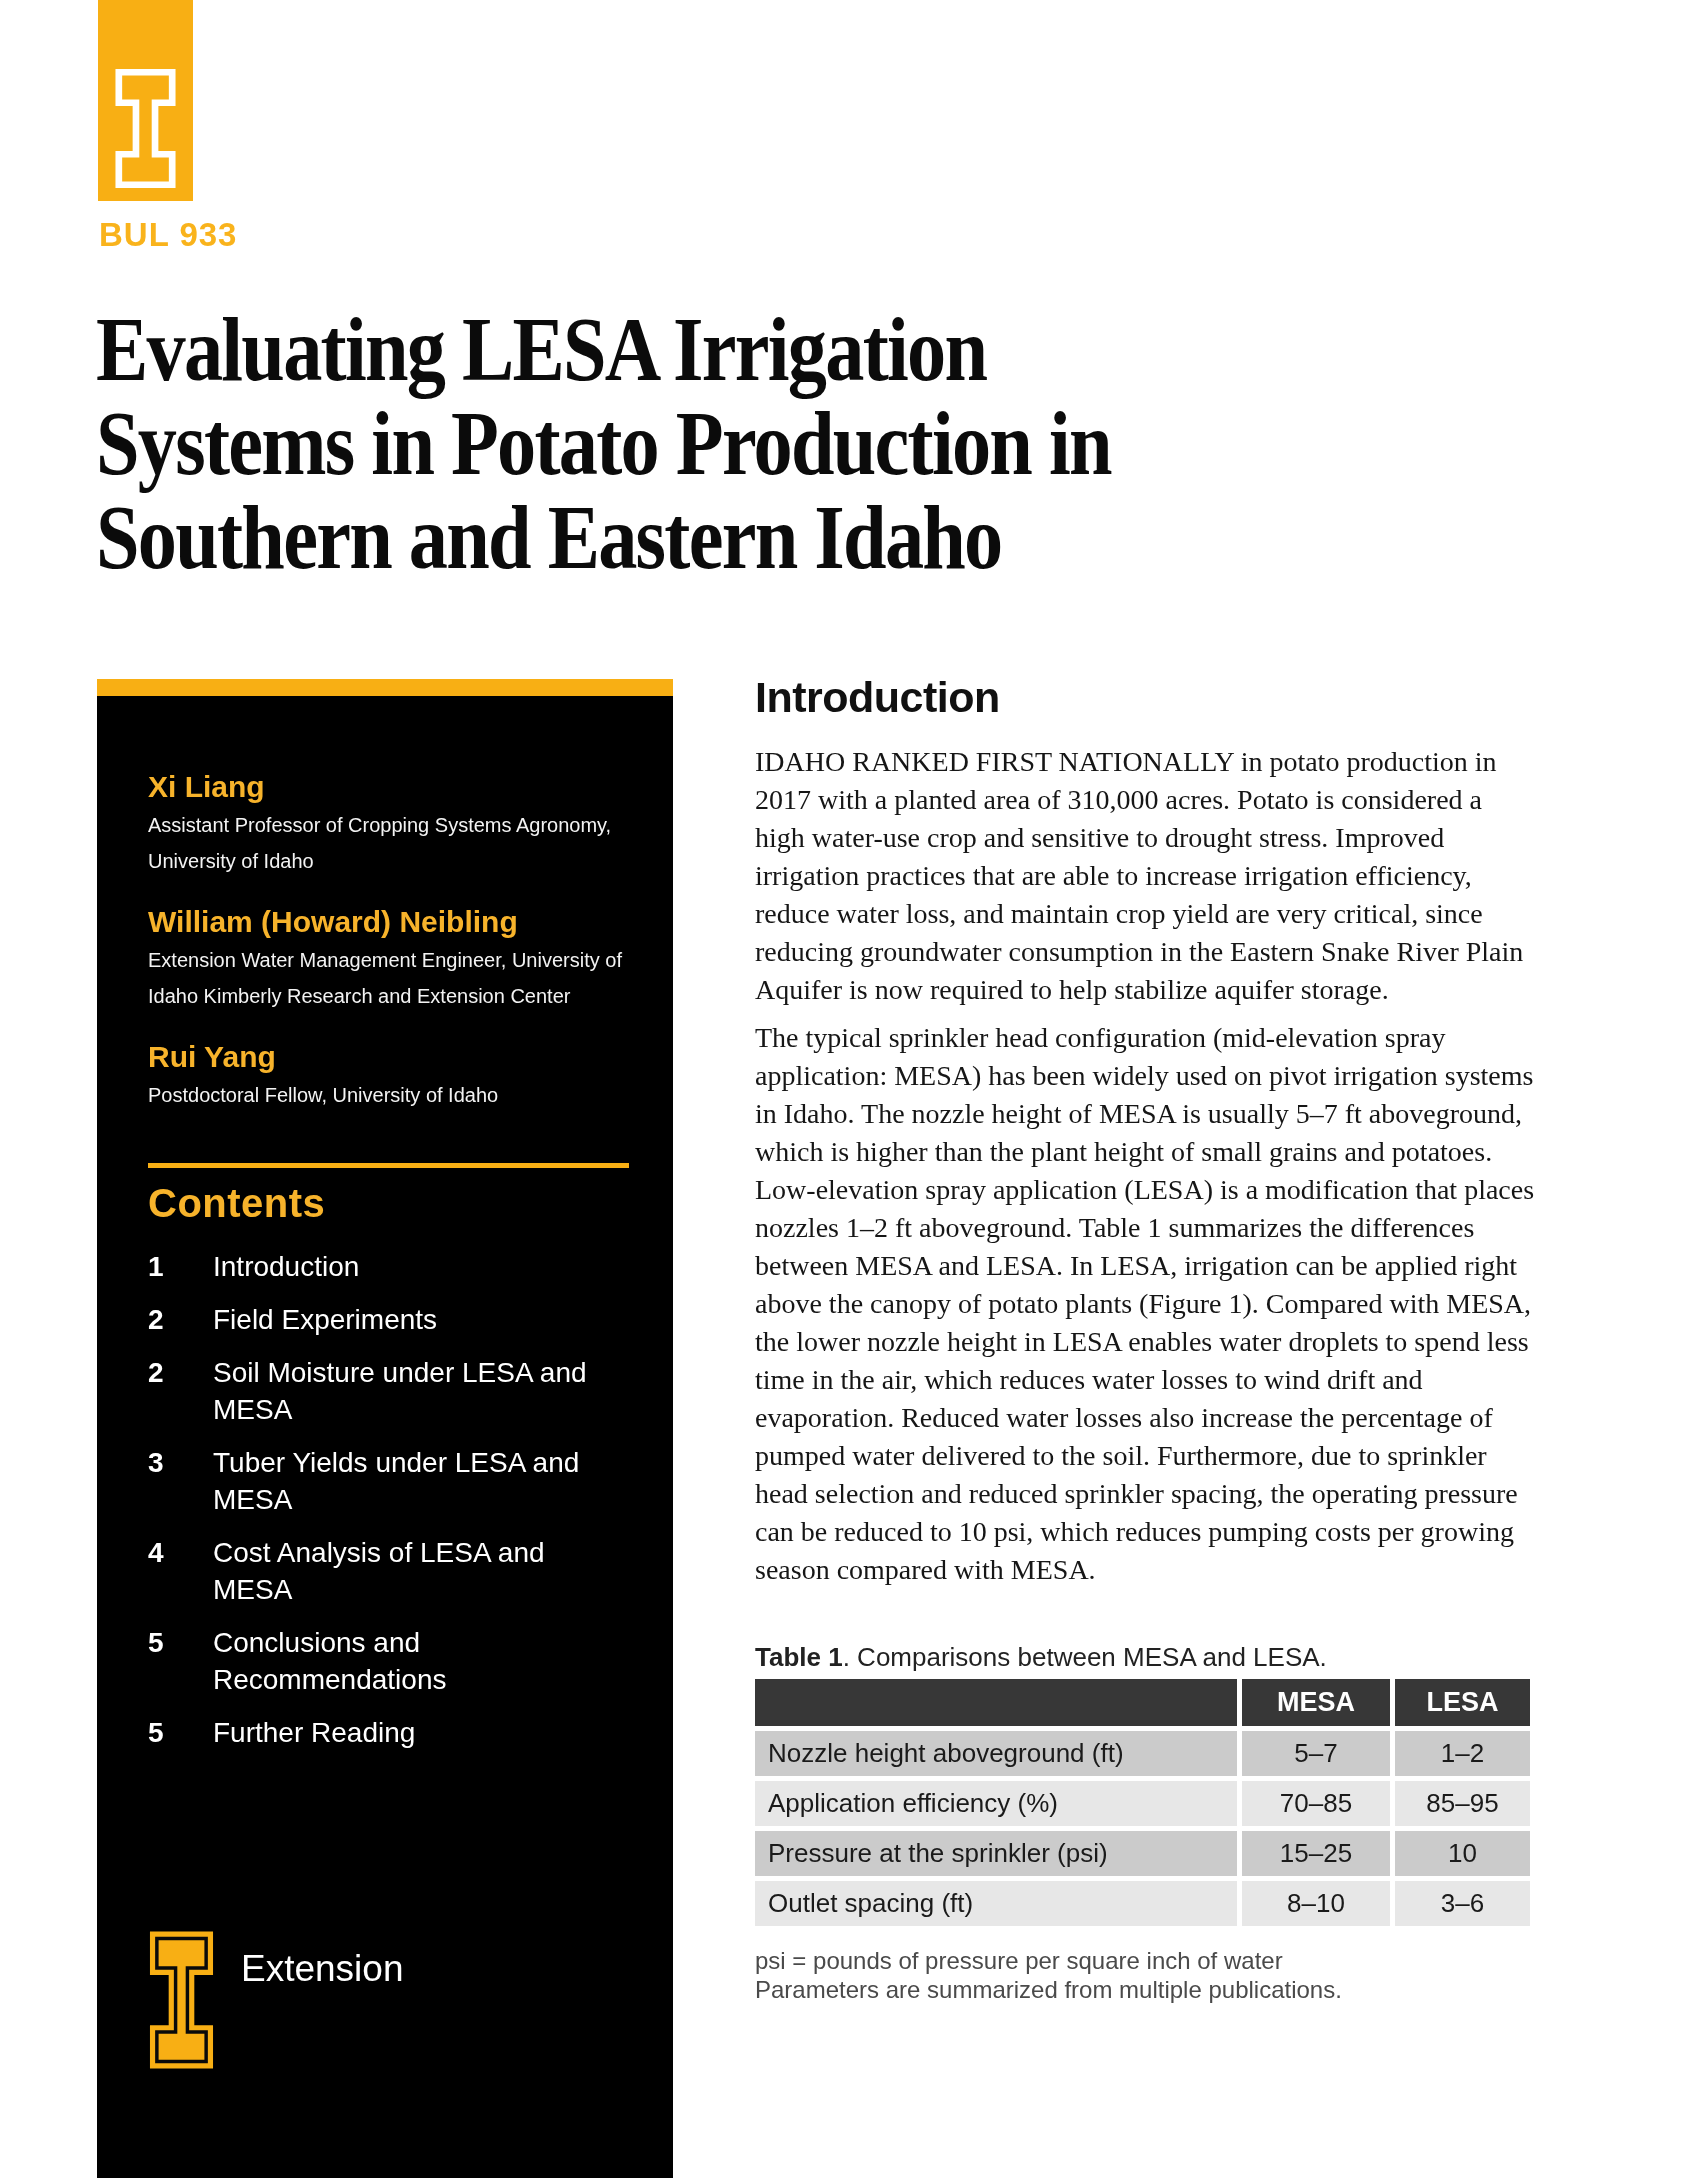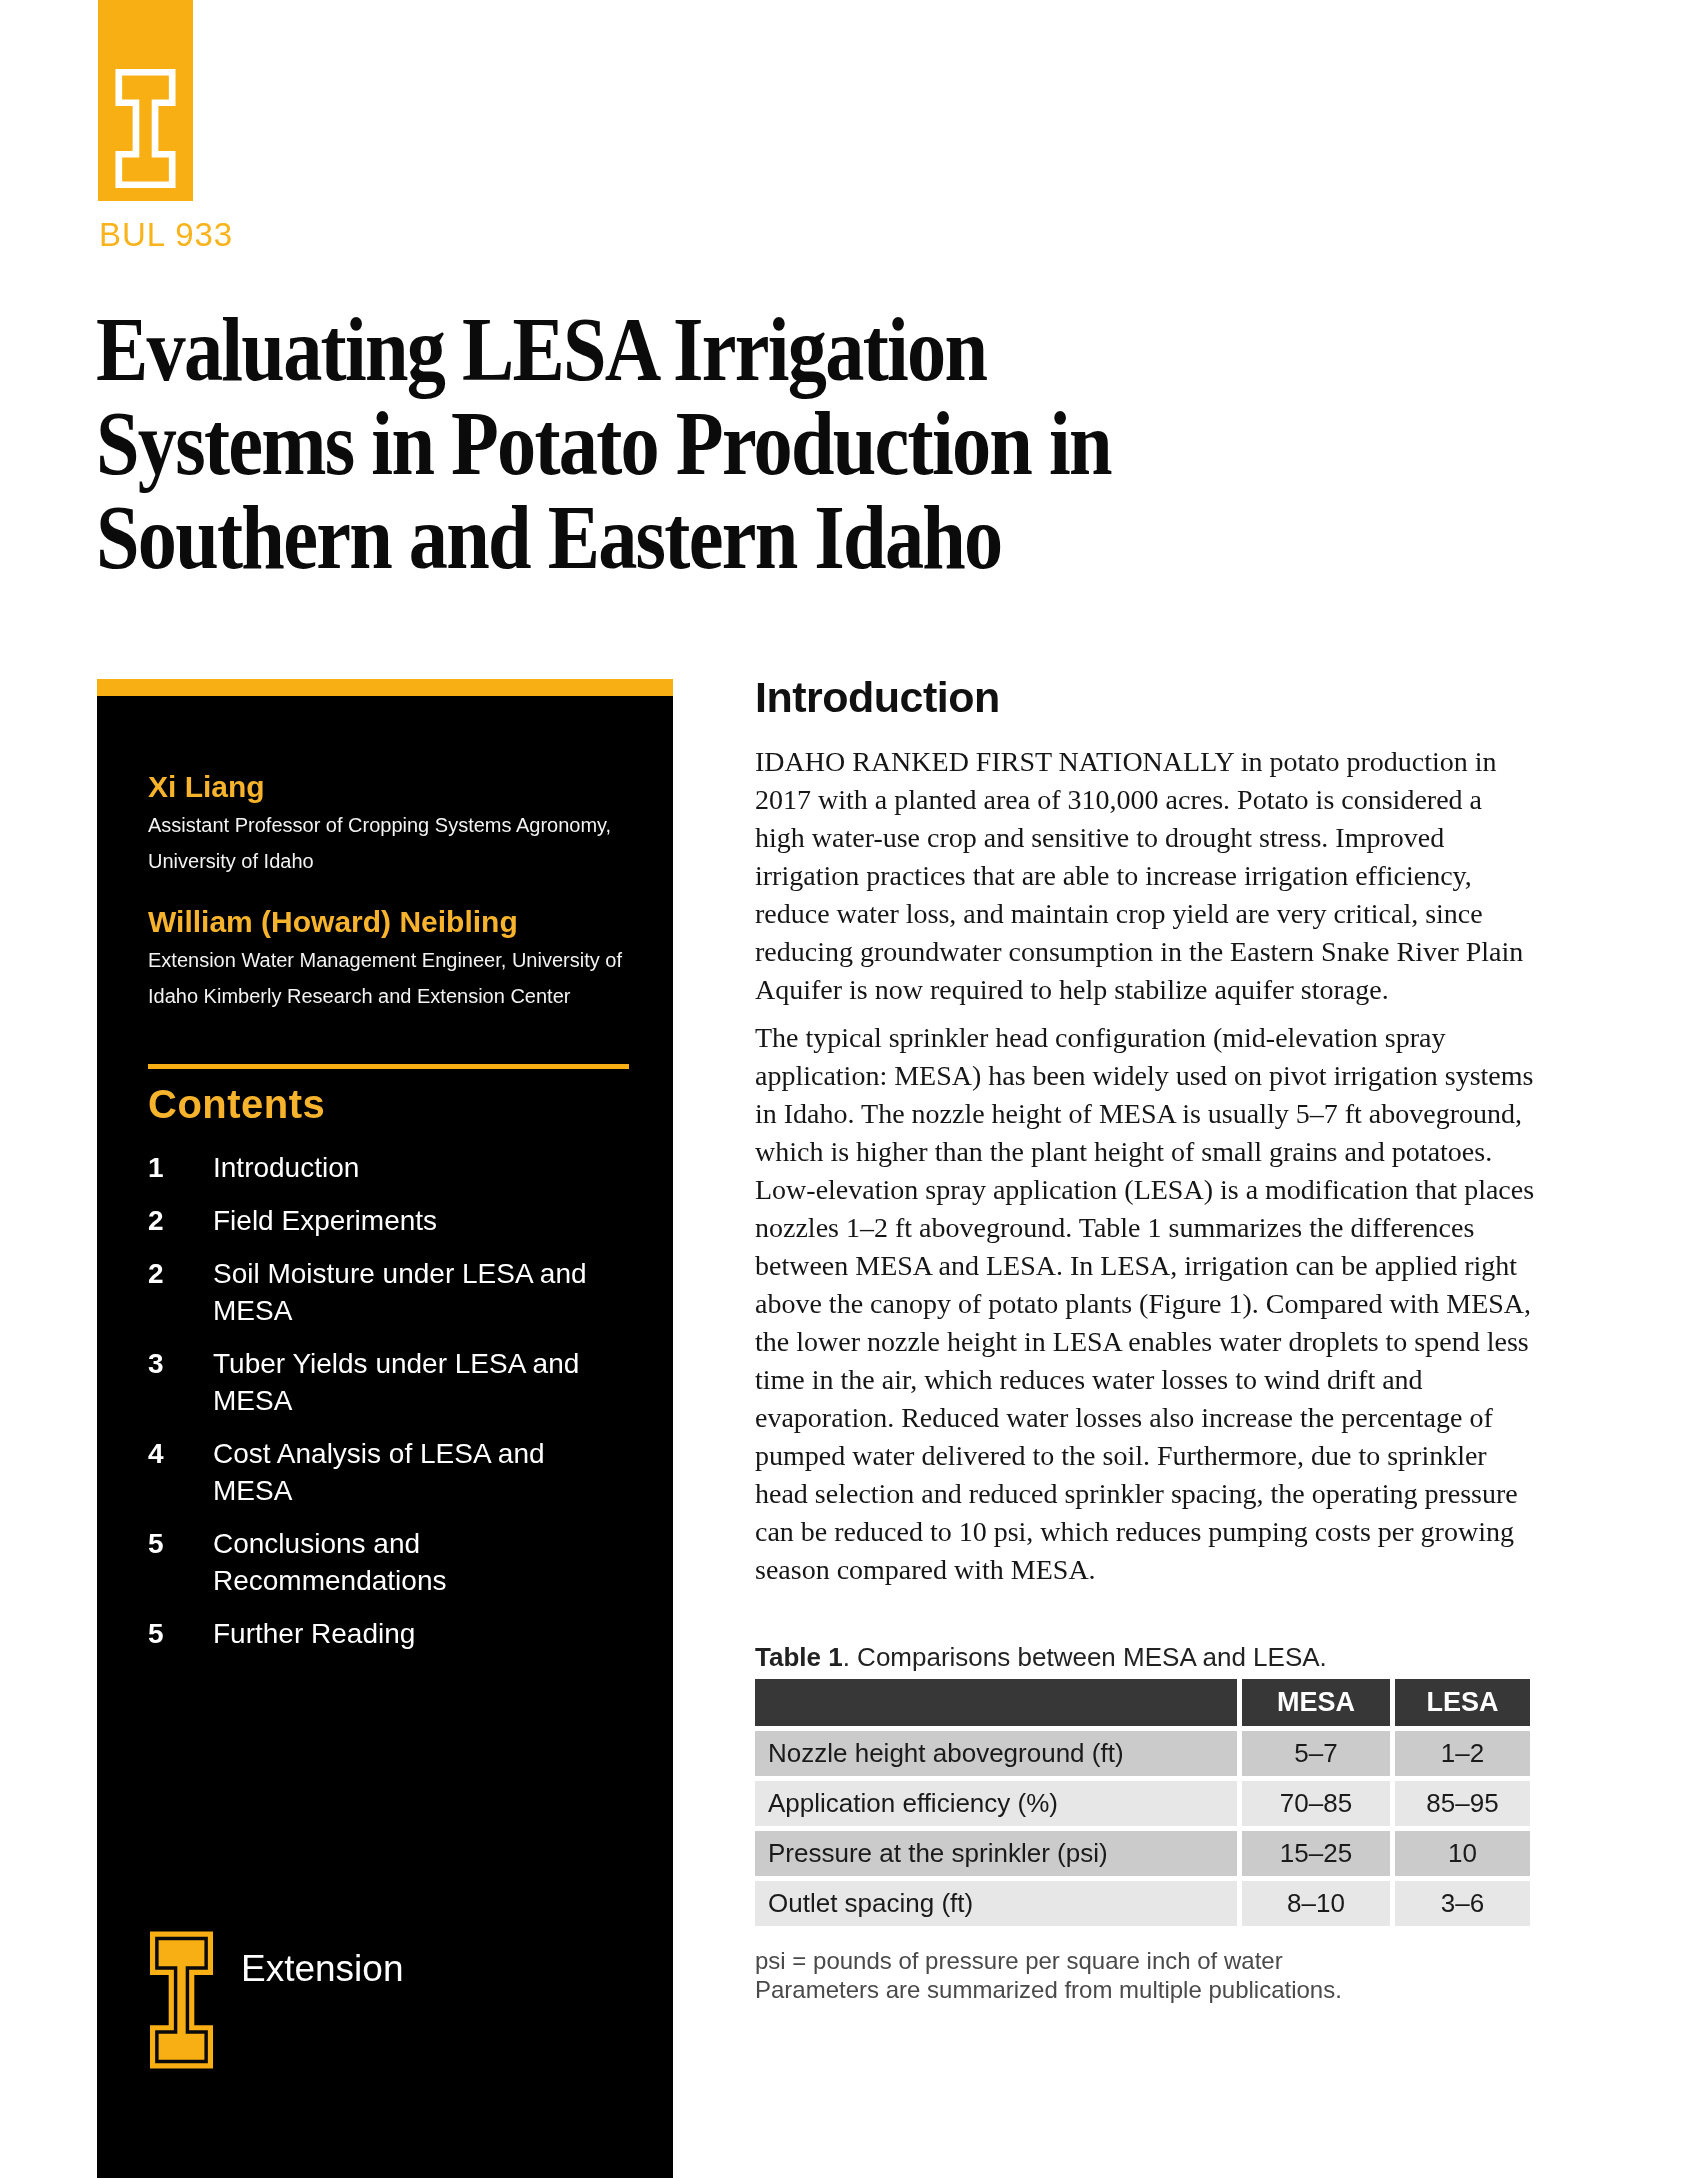--- a/index.html
+++ b/index.html
@@ -4,21 +4,21 @@
 <style>
   html,body{margin:0;padding:0;background:#888;}
   .page{position:relative;width:1683px;height:2178px;background:#ffffff;overflow:hidden;
         font-family:"Liberation Sans",sans-serif;}
 
   
   .brand-block{position:absolute;left:98px;top:0;width:95px;height:201px;background:#F8AF14;
                display:flex;justify-content:center;align-items:flex-end;padding-bottom:10px;box-sizing:border-box;}
   .brand-i{width:61px;height:125px;display:block;}
 
-  .bul{position:absolute;left:99px;top:216px;font-weight:normal;font-size:33px;color:#F9B31C;letter-spacing:1px;}
+  .bul{position:absolute;left:99px;top:216px;font-weight:bold;font-size:33px;color:#F9B31C;letter-spacing:1px;}
 
   .title{position:absolute;left:96px;top:303px;margin:0;font-family:"Liberation Serif",serif;
          font-weight:bold;font-size:91px;line-height:94px;color:#0b0b0b;letter-spacing:-2px;
          transform:scaleX(0.86);transform-origin:left top;white-space:nowrap;}
   .title span{display:block;}
 
   
   .sidebar{position:absolute;left:97px;top:679px;width:576px;height:1499px;}
   .gold-bar{height:17px;background:#F8AF14;}
   .sidebar-body{position:relative;background:#000;height:1482px;box-sizing:border-box;
@@ -80,20 +80,24 @@
     <div class="gold-bar"></div>
     <div class="sidebar-body">
 
       <div class="author">
         <div class="author-name">Xi Liang</div>
         <div class="author-role">Assistant Professor of Cropping Systems Agronomy, University of Idaho</div>
       </div>
       <div class="author">
         <div class="author-name">William (Howard) Neibling</div>
         <div class="author-role">Extension Water Management Engineer, University of Idaho Kimberly Research and Extension Center</div>
+      </div>
+      <div class="author">
+        <div class="author-name">Rui Yang</div>
+        <div class="author-role">Postdoctoral Fellow, University of Idaho</div>
       </div>
 
       <div class="contents-rule"></div>
       <h2 class="contents-heading">Contents</h2>
 
       <div class="toc">
         <div class="toc-row">
           <span class="toc-num">1</span>
           <span class="toc-label">Introduction</span>
         </div>

